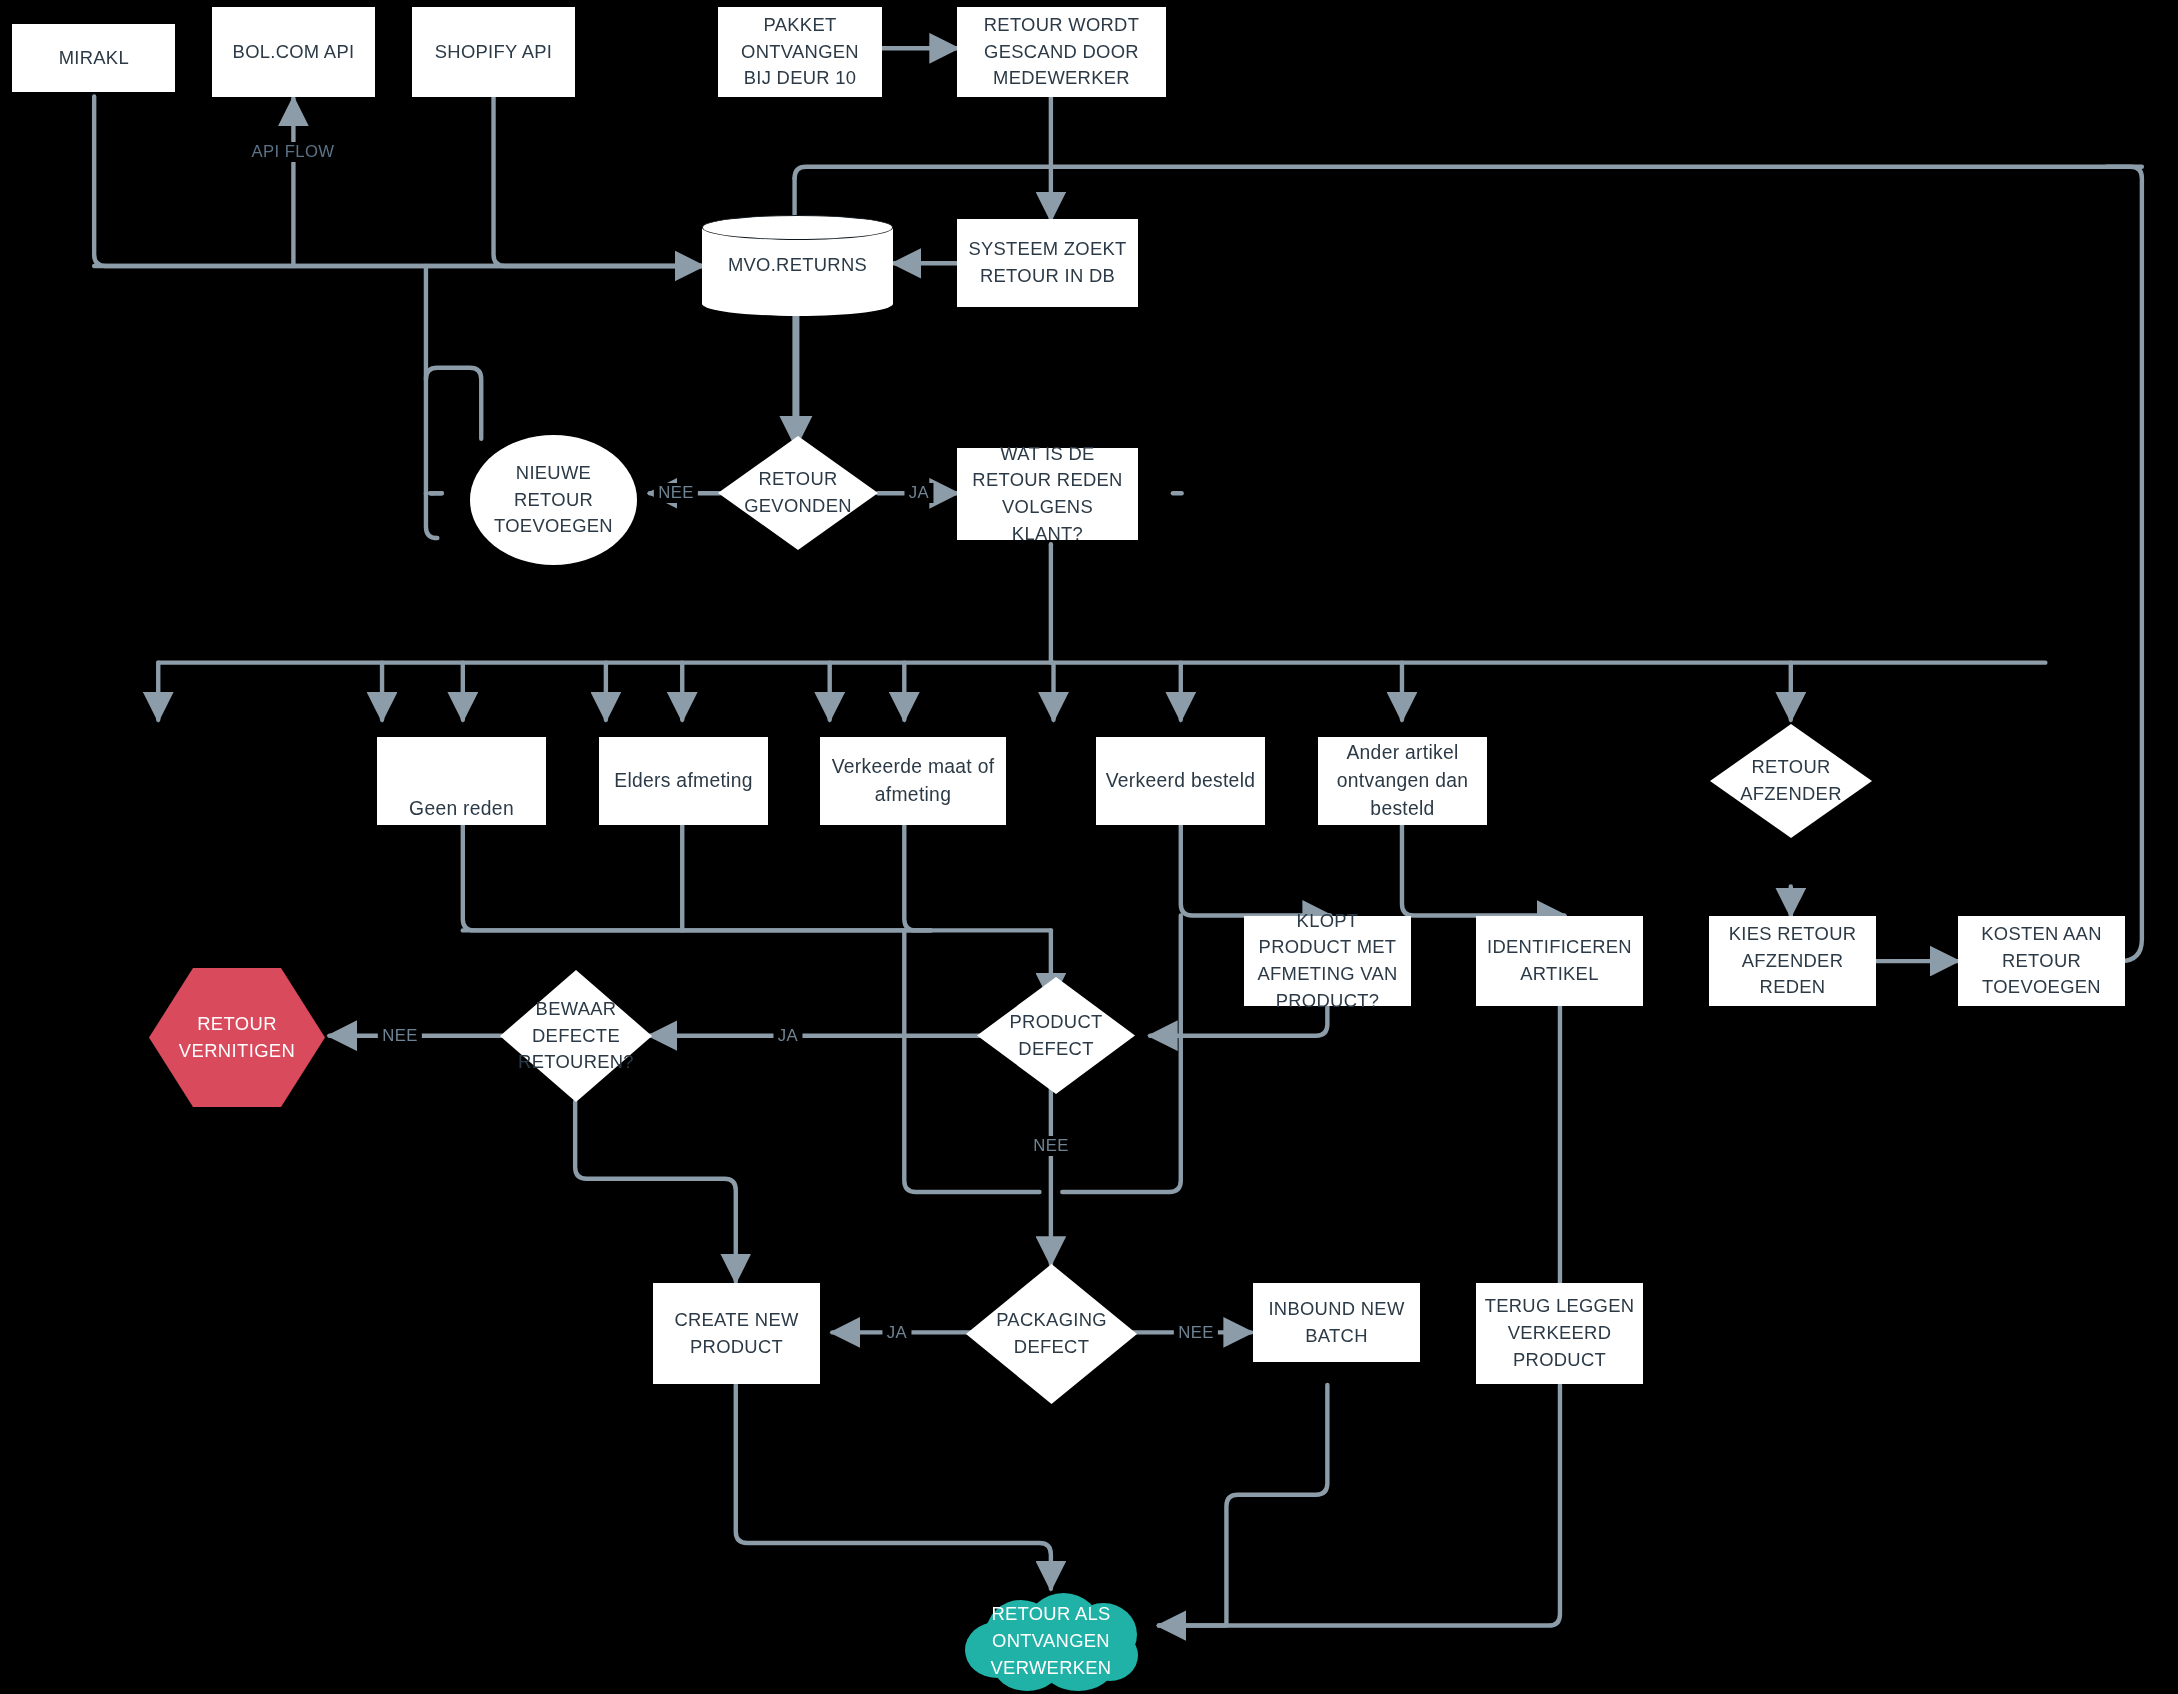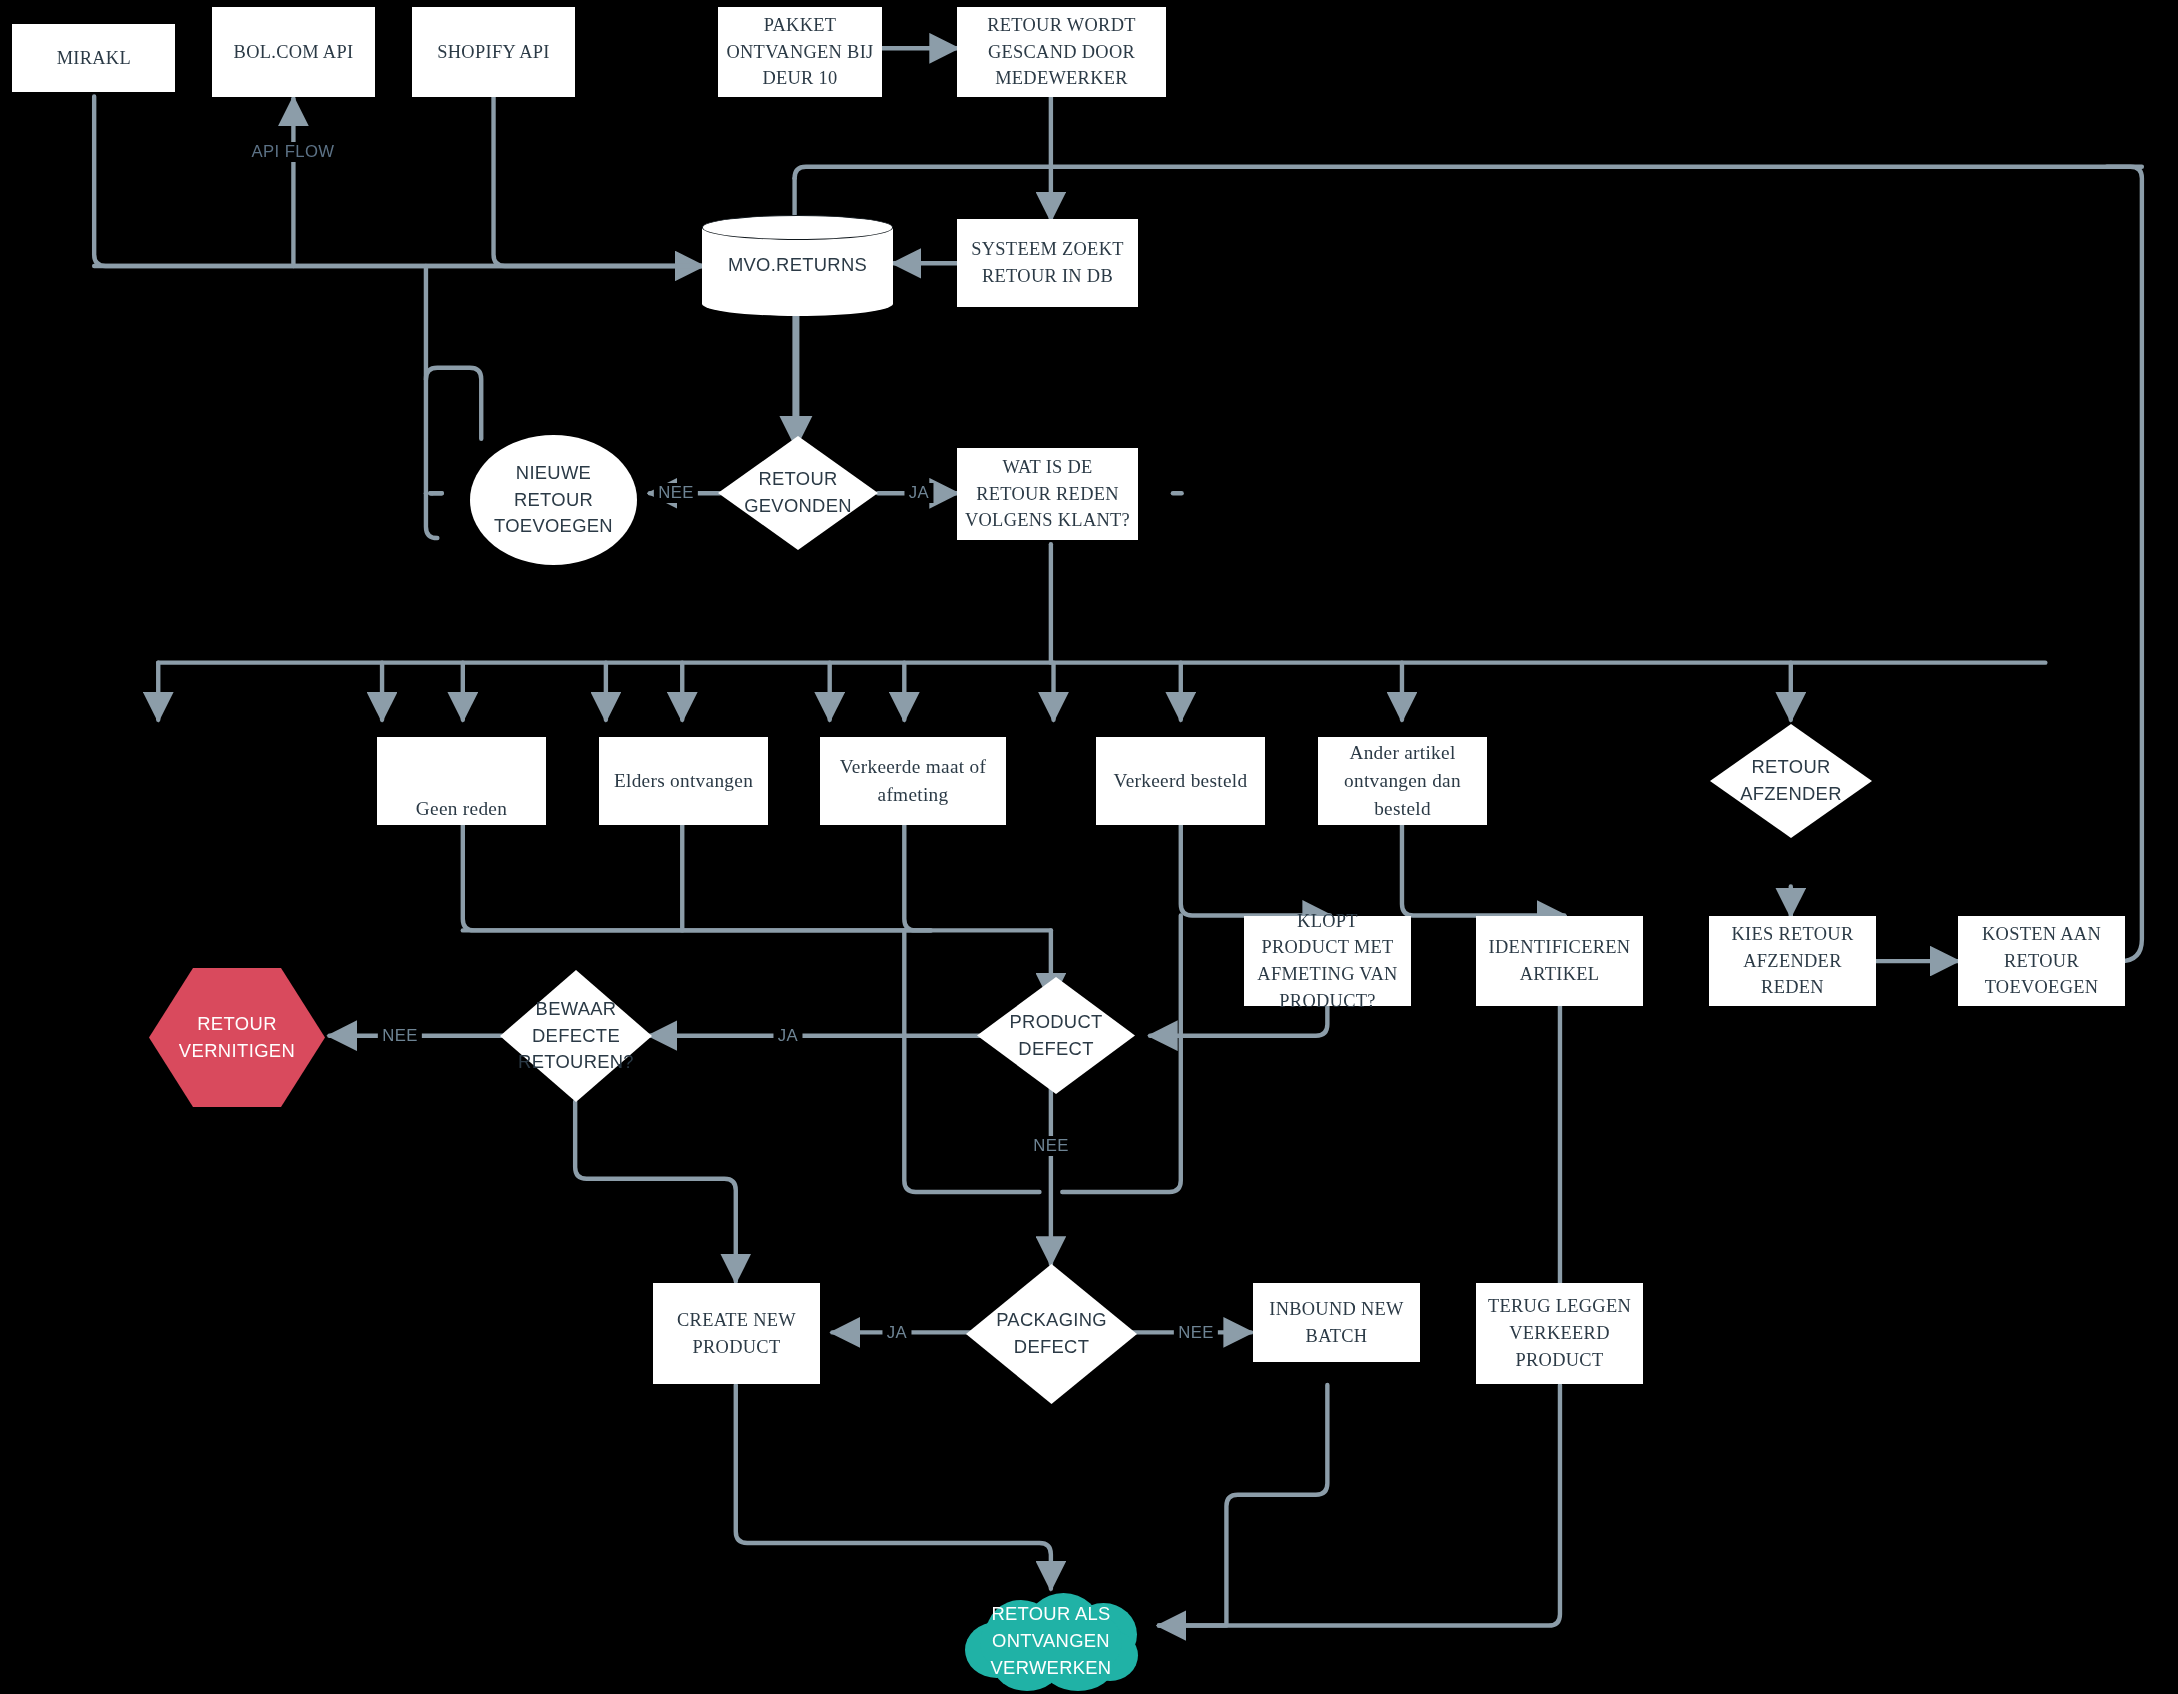--- a/index.html
+++ b/index.html
@@ -6,21 +6,21 @@
   html,body{margin:0;padding:0;background:#000;}
   body{font-family:"Liberation Sans", sans-serif;}
   #stage{position:relative;width:2179px;height:1694px;background:#000000;overflow:hidden;}
   #wires{position:absolute;left:0;top:0;width:2179px;height:1694px;}
 
   .node{position:absolute;box-sizing:border-box;display:flex;align-items:center;
         justify-content:center;text-align:center;line-height:1.45;}
   .node .lbl{display:block;padding:1.8px 7px;}
 
   
-  .rect{background:#ffffff;color:#2b3a46;font-size:18.4px;letter-spacing:0.3px;font-family:Liberation Serif, serif;}
+  .rect{background:#ffffff;color:#2b3a46;font-size:18.4px;letter-spacing:0.3px;}
   .rect.upper{text-transform:uppercase;}
   .rect.mixed{font-size:19.3px;}
 
   
   .diamond{color:#2b3a46;font-size:18.4px;text-transform:uppercase;letter-spacing:0.3px;}
   .diamond .dshape{position:absolute;left:0;top:0;width:100%;height:100%;
       background:#ffffff;transform:rotate(45deg);}
   .diamond .lbl{position:relative;z-index:2;}
 
   
@@ -212,21 +212,21 @@
 
   <div class="node rect upper" style="left:957px;top:448px;width:181px;height:92px;">
     <span class="lbl">WAT IS DE RETOUR REDEN VOLGENS KLANT?</span>
   </div>
 
   <div class="node rect mixed" style="left:377px;top:737px;width:169px;height:88px;align-items:flex-end;">
     <span class="lbl">Geen reden</span>
   </div>
 
   <div class="node rect mixed" style="left:599px;top:737px;width:169px;height:88px;">
-    <span class="lbl">Elders ontvangen</span>
+    <span class="lbl">Elders afmeting</span>
   </div>
 
   <div class="node rect mixed" style="left:820px;top:737px;width:186px;height:88px;">
     <span class="lbl">Verkeerde maat of afmeting</span>
   </div>
 
   <div class="node rect mixed" style="left:1096px;top:737px;width:169px;height:88px;">
     <span class="lbl">Verkeerd besteld</span>
   </div>
 

